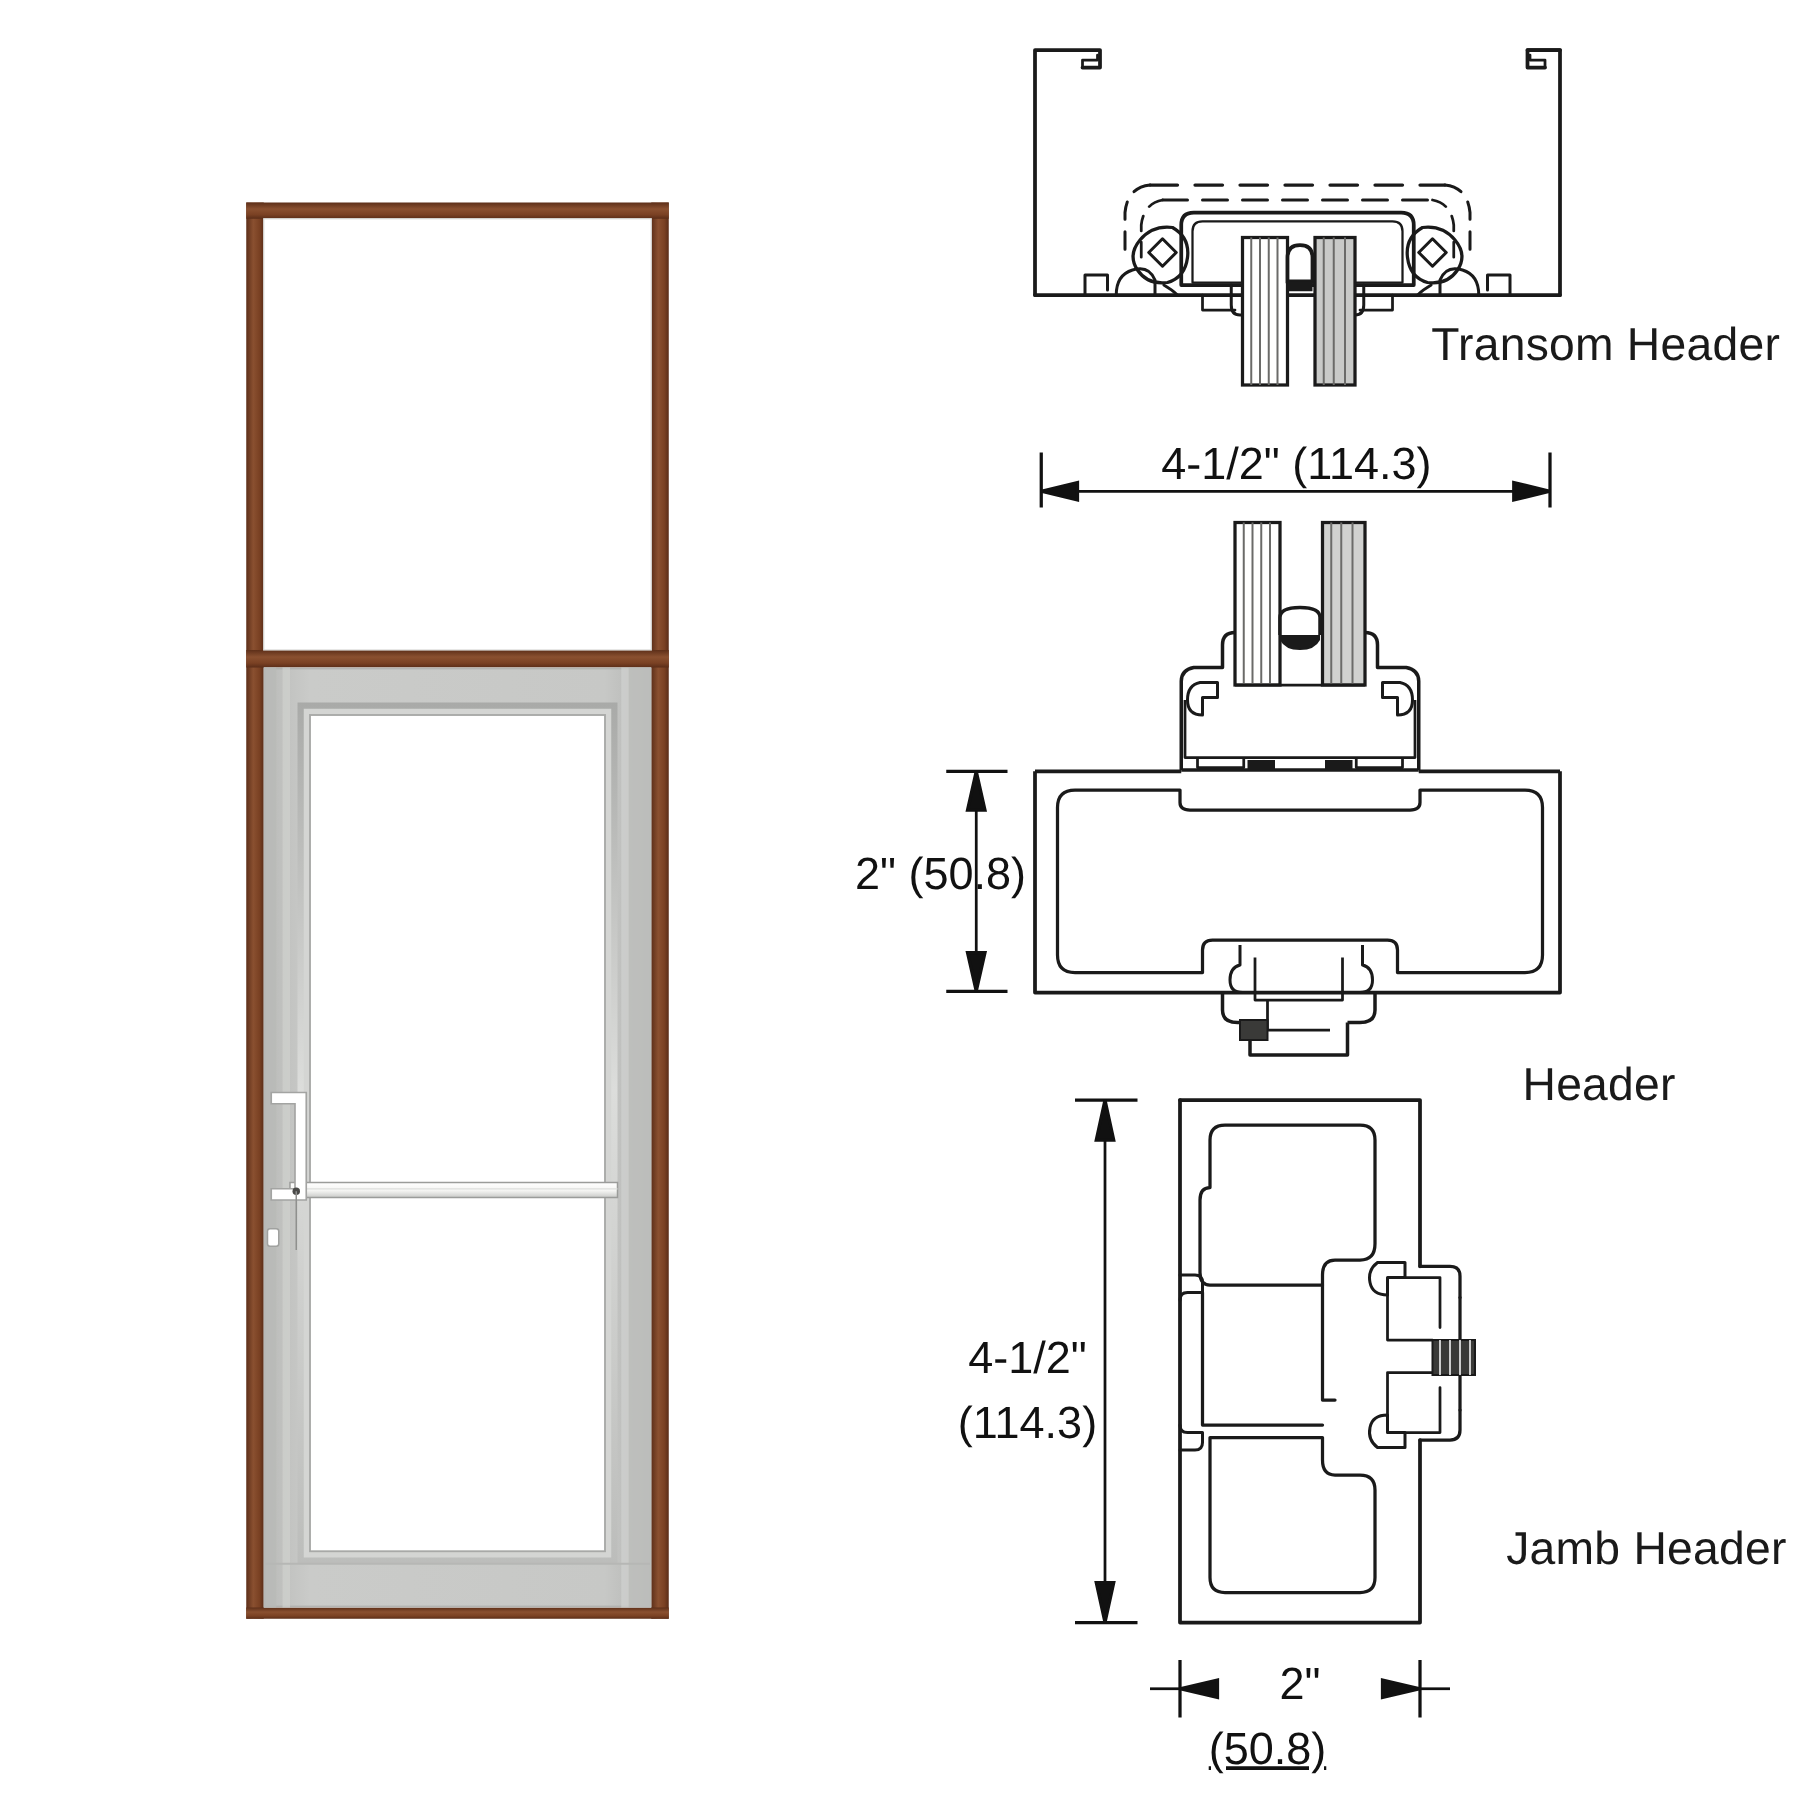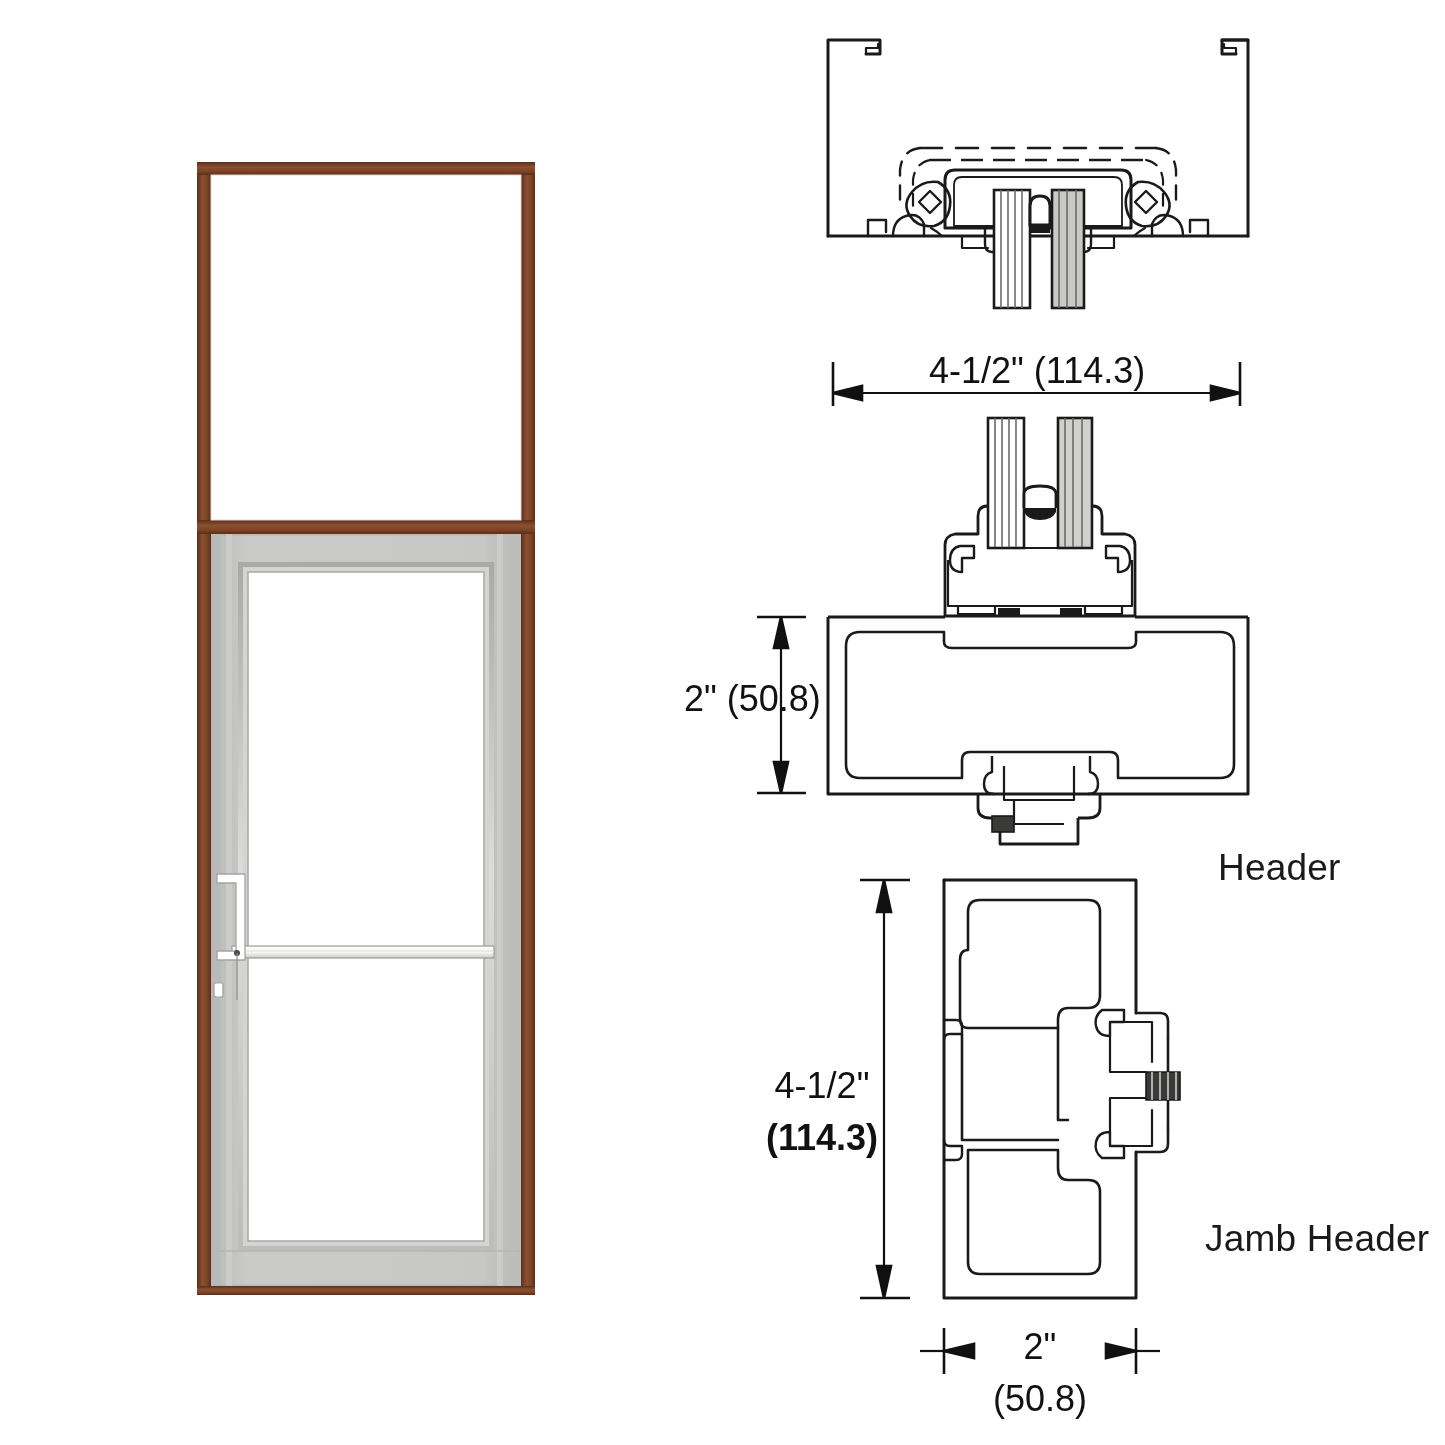--- a/index.html
+++ b/index.html
@@ -309,28 +309,29 @@
     <g stroke="#111111" stroke-width="2.6" fill="#111111">
       <line x1="944" y1="1328" x2="944" y2="1374"></line>
       <line x1="1136" y1="1328" x2="1136" y2="1374"></line>
       <line x1="920" y1="1351" x2="944" y2="1351" stroke-width="2.2"></line>
       <line x1="1136" y1="1351" x2="1160" y2="1351" stroke-width="2.2"></line>
       <polygon points="944,1351 974,1344 974,1358"></polygon>
       <polygon points="1136,1351 1106,1344 1106,1358"></polygon>
     </g>
   </svg>
 
+  <div class="label" style="left:1145px; top:255px;">Transom Header</div>
 
   <div class="label" style="left:1218px; top:847px;">Header</div>
 
   <div class="label" style="left:1205px; top:1218px;">Jamb Header</div>
 
   <div class="dim-text" style="left:929px; top:350px;">4-1/2" (114.3)</div>
 
   <div class="dim-text" style="left:684px; top:678px;">2" (50.8)</div>
 
   <div class="dim-text" style="left:762px; top:1065px; text-align:center; width:120px;">4-1/2"</div>
-  <div class="dim-text" style="left:752px; top:1117px; text-align:center; width:140px;font-weight:bold;">(114.3)</div>
+  <div class="dim-text" style="left:752px; top:1117px; text-align:center; width:140px;">(114.3)</div>
 
   <div class="dim-text" style="left:1000px; top:1326px; text-align:center; width:80px;">2"</div>
-  <div class="dim-text" style="left:986px; top:1378px; text-align:center; width:108px;">(50.8)</div>
+  <div class="dim-text" style="left:960px; top:1378px; text-align:center; width:108px;text-decoration:underline;">(50.8)</div>
 
 </div>
 
 </body></html>

